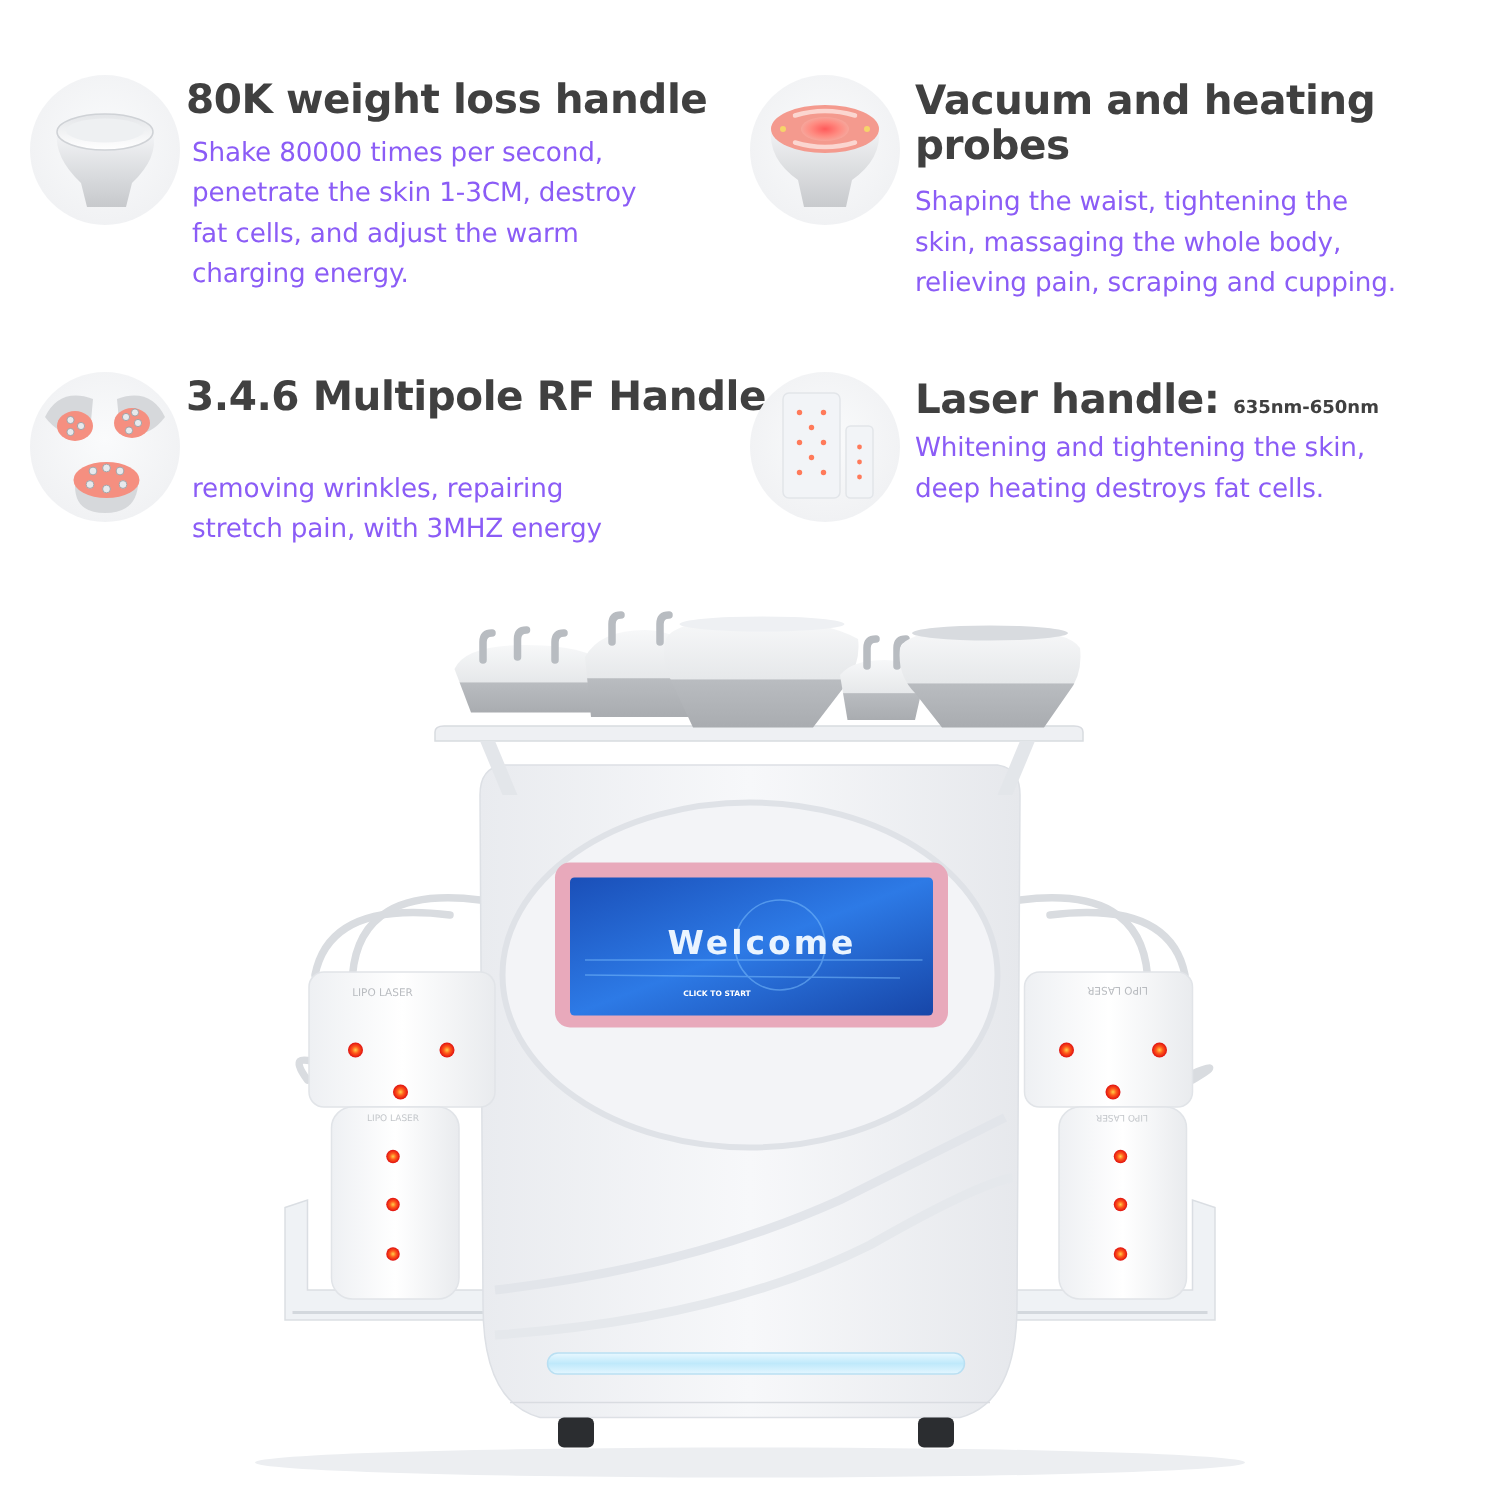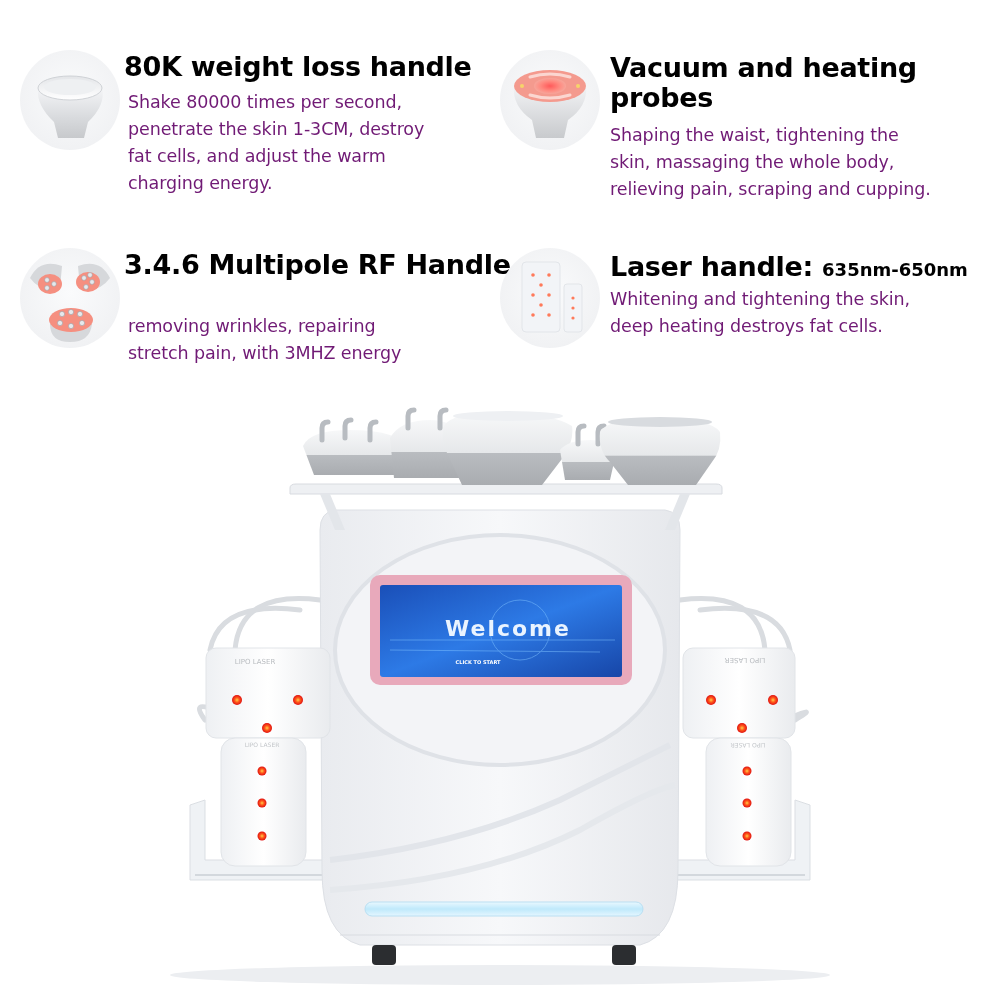--- a/index.html
+++ b/index.html
@@ -5,26 +5,26 @@
   * { box-sizing: border-box; margin: 0; padding: 0; }
   html, body { width: 1000px; height: 1000px; background: #ffffff; overflow: hidden; }
   body { position: relative; font-family: "DejaVu Sans", "Liberation Sans", sans-serif; color: #2a2a3a; }
 
   .feature { position: absolute; }
   .feature .icon-wrap {
     position: absolute; width: 100px; height: 100px; border-radius: 50%;
     background: radial-gradient(circle at 50% 45%, #fafbfc 0%, #f1f2f4 70%, #eceef1 100%);
   }
   .feature h2 {
-    position: absolute; color: #000000; font-weight: bold; font-size: 27px;
+    position: absolute; color: #404040; font-weight: bold; font-size: 27px;
     line-height: 30px; letter-spacing: -0.3px; white-space: nowrap;
   }
-  .feature h2 .small { font-size: 18px; letter-spacing: 0; }
+  .feature h2 .small { font-size: 12px; letter-spacing: 0; }
   .feature p {
-    position: absolute; font-size: 17.5px; line-height: 27px; color: #701a75;
+    position: absolute; font-size: 17.5px; line-height: 27px; color: #8b5cf6;
     letter-spacing: -0.1px; white-space: nowrap;
   }
 
   #f1 .icon-wrap { left: 20px; top: 50px; }
   #f1 h2 { left: 124px; top: 52px; }
   #f1 p { left: 128px; top: 89px; }
 
   #f2 .icon-wrap { left: 500px; top: 50px; }
   #f2 h2 { left: 610px; top: 53px; width: 360px; white-space: normal; }
   #f2 p { left: 610px; top: 122px; }

